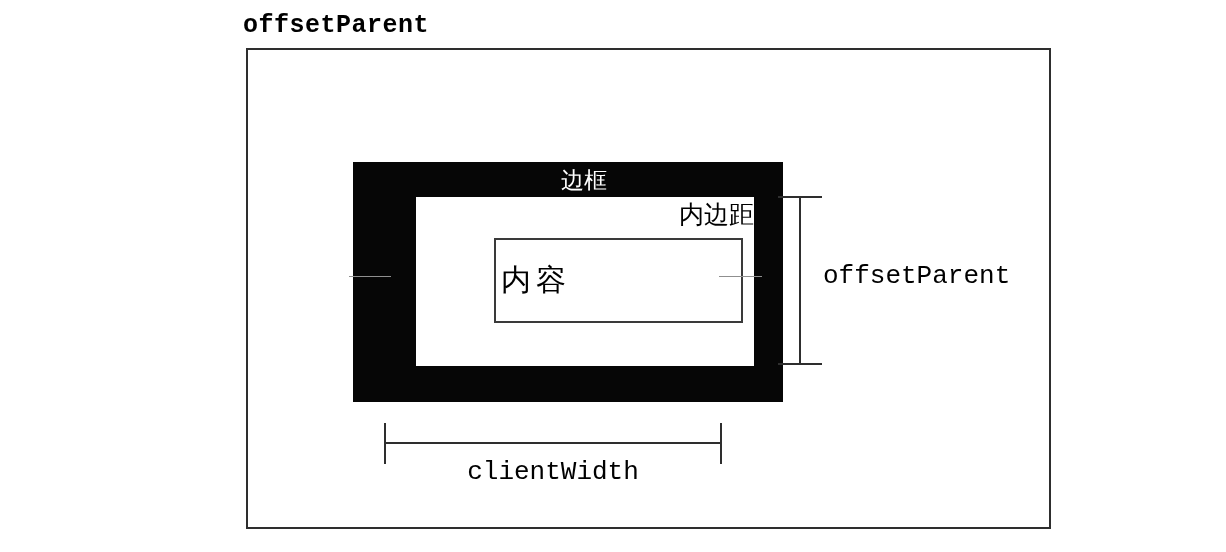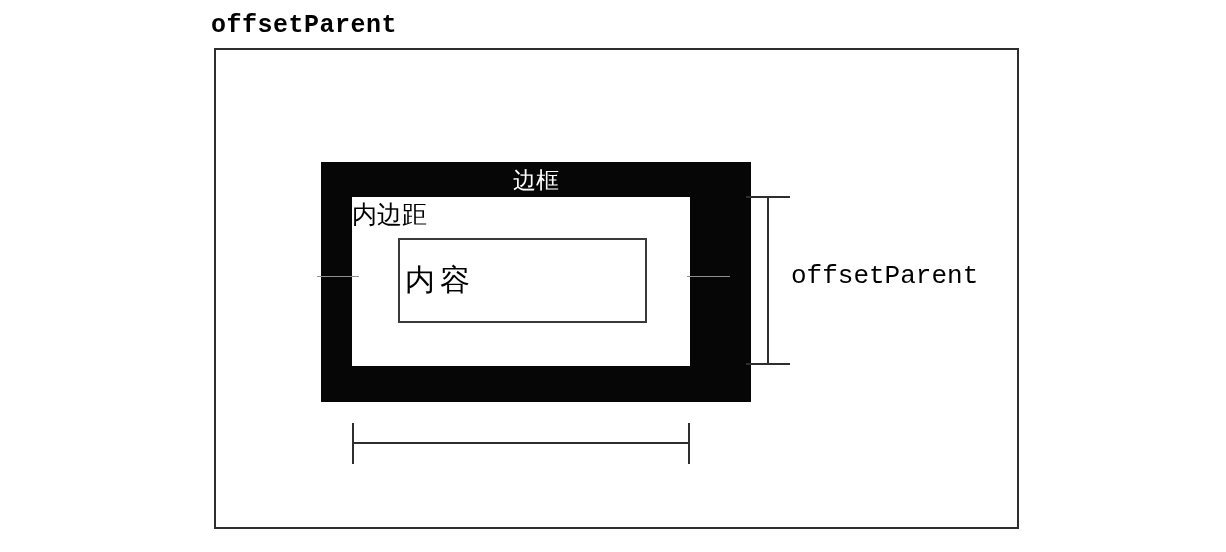--- a/index.html
+++ b/index.html
@@ -16,21 +16,21 @@
   .stage {
     position: relative;
     width: 1226px;
     height: 552px;
     background: var(--background);
     overflow: hidden;
     font-family: "Liberation Sans", sans-serif;
   }
   .mono { font-family: "Liberation Mono", "DejaVu Sans Mono", monospace; color: var(--text); }
   .serif { font-family: "DejaVu Serif", "Liberation Serif", serif; color: var(--text); }
-  .abs { position: absolute; }
+  .abs { position: absolute; margin-left: 32px; }
 
   .title {
     left: 211px; top: 11px;
     font-size: 25px; font-weight: bold;
     letter-spacing: 0.5px;
     white-space: nowrap;
   }
   .outer-rect {
     left: 214px; top: 48px;
     width: 805px; height: 481px;
@@ -49,21 +49,21 @@
     font-size: 23px;
     color: var(--border-label-text);
   }
   .padding-box {
     left: 31px; top: 35px;
     width: 338px; height: 169px;
     background: var(--background);
   }
   .padding-label {
     left: 0; right: 0; top: 4px;
-    text-align: left;
+    text-align: right;
     font-size: 25px;
     line-height: 28px;
   }
   .content-box {
     left: 46px; top: 41px;
     width: 249px; height: 85px;
     border: 2px solid var(--box-border);
     background: var(--background);
     display: flex;
     align-items: center;
@@ -121,14 +121,15 @@
   <div class="abs seam seam-right"></div>
 
   <div class="abs measure-part vcap-top"></div>
   <div class="abs measure-part vline"></div>
   <div class="abs measure-part vcap-bottom"></div>
   <div class="abs vlabel mono">offsetParent</div>
 
   <div class="abs measure-part hcap-left"></div>
   <div class="abs measure-part hline"></div>
   <div class="abs measure-part hcap-right"></div>
+  <div class="abs hlabel mono">clientWidth</div>
 
 </div>
 
 </body></html>

